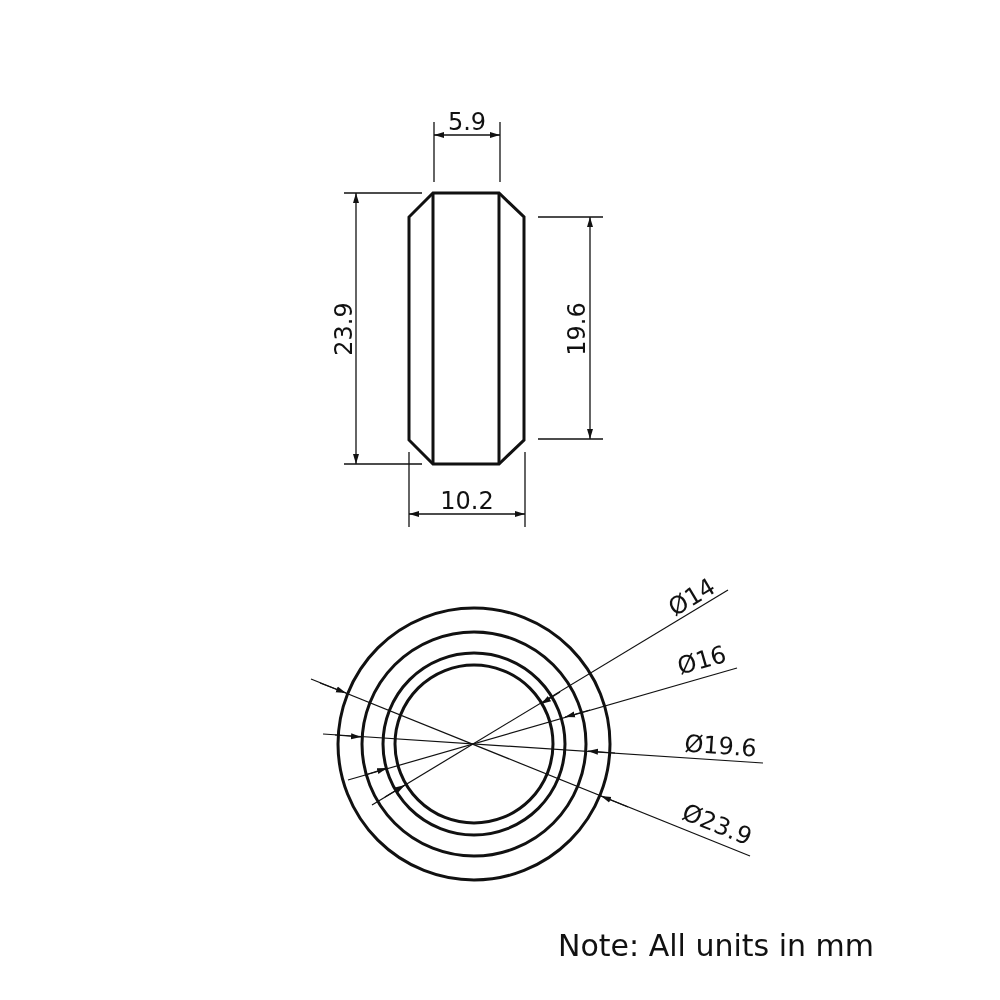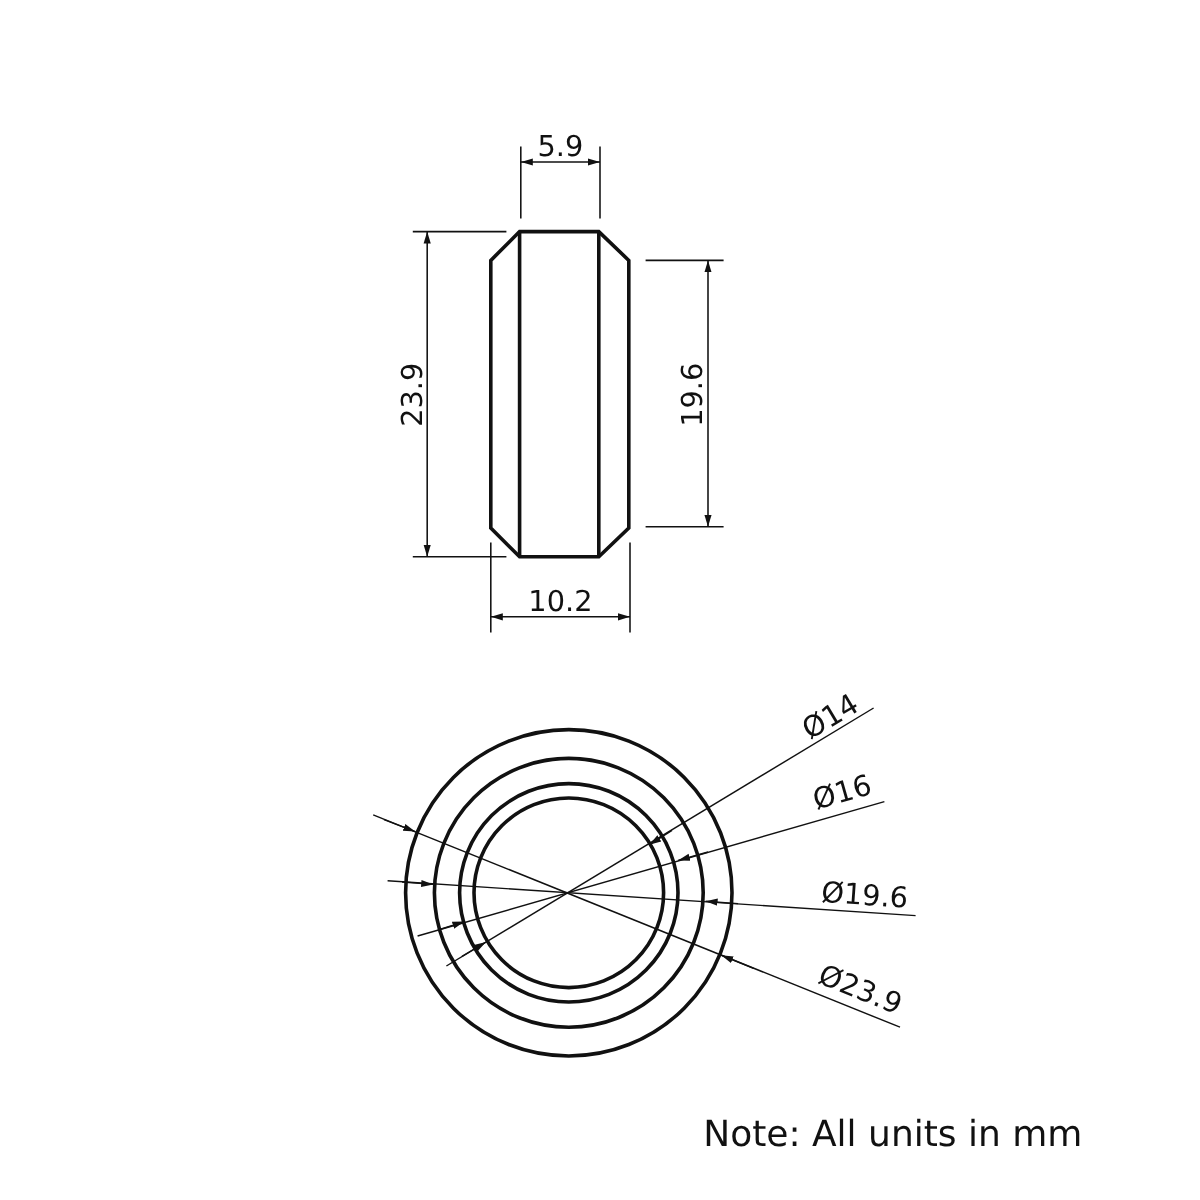--- a/index.html
+++ b/index.html
@@ -1,19 +1,19 @@
 <!DOCTYPE html>
 <html><head>
 <meta charset="utf-8">
 <style>
   html, body { margin:0; padding:0; background:#ffffff; }
   body { width:1000px; height:1000px; position:relative; overflow:hidden; font-family:"DejaVu Sans", sans-serif; }
   svg { position:absolute; left:0; top:0; }
   .dim { font-family:"DejaVu Sans", sans-serif; font-size:24px; fill:#111; }
-  .note { position:absolute; left:586px; top:928px; font-family:"DejaVu Sans", sans-serif; font-size:30px; color:#111; white-space:nowrap; }
+  .note { position:absolute; left:558px; top:928px; font-family:"DejaVu Sans", sans-serif; font-size:30px; color:#111; white-space:nowrap; }
 </style>
 </head>
 <body>
 
 <svg width="1000" height="1000" viewBox="0 0 1000 1000">
   <defs>
     <marker id="arr" viewBox="0 0 10 10" refX="10" refY="5" markerWidth="10" markerHeight="10" markerUnits="userSpaceOnUse" orient="auto-start-reverse">
       <path d="M0,2 L10,5 L0,8 z" fill="#111"></path>
     </marker>
   </defs>

